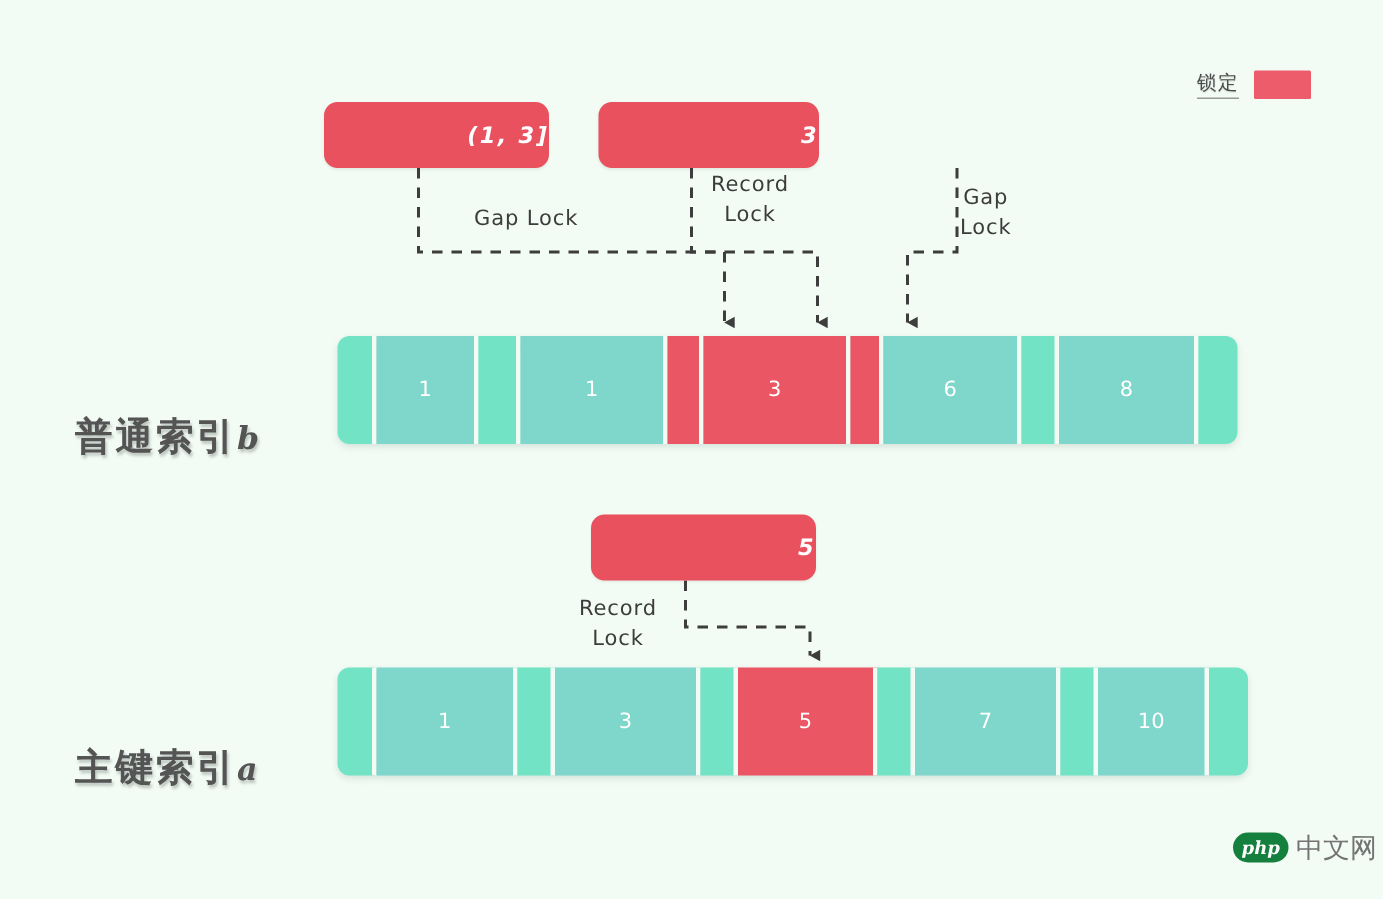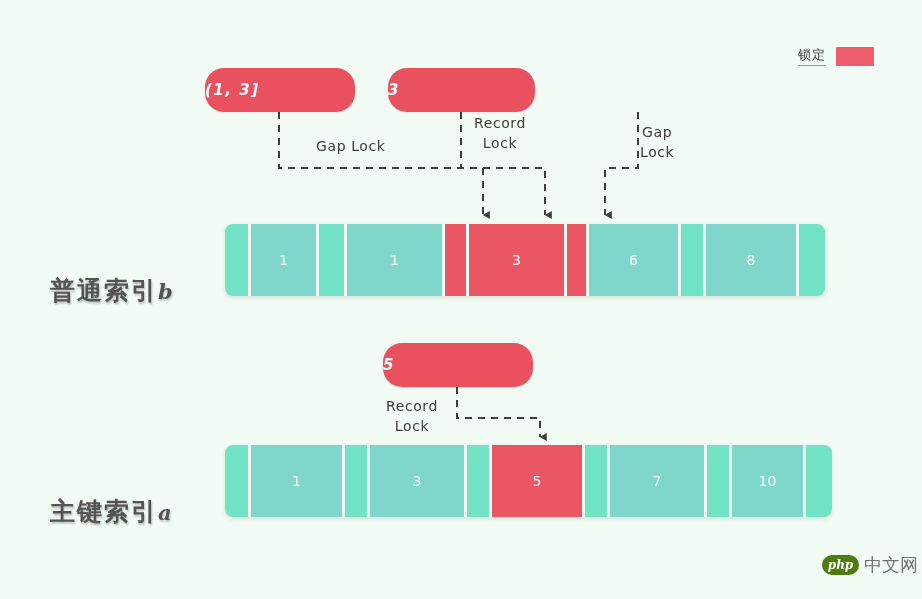--- a/index.html
+++ b/index.html
@@ -17,27 +17,28 @@
   .legend-label{
     font-family:"DejaVu Sans", sans-serif;
     font-size:13px;color:#4a4a4a;letter-spacing:1px;
     border-bottom:1px solid #9a9a9a;padding-bottom:1px;
     text-shadow:0 1px 1px rgba(0,0,0,.18);
   }
   .legend-swatch{width:38px;height:19px;background:#ec5c6b;border-radius:1px;}
 
   
   .badge{
-    position:absolute;height:44px;border-radius:19px;
+    position:absolute;height:44px;border-radius:9px;
     background:#e9515f;
-    display:flex;align-items:center;justify-content:flex-start;
+    display:flex;align-items:center;justify-content:flex-end;
     color:#fff;font-size:15px;font-style:italic;font-weight:bold;
     letter-spacing:1.5px;
     font-family:"DejaVu Sans", sans-serif;
     box-shadow:0 1px 2px rgba(0,0,0,.07);
+    margin-left:11px;
   }
 
   
   .conn-label{
     position:absolute;
     font-family:"DejaVu Sans", sans-serif;
     font-size:14px;color:#3c3c3c;
     letter-spacing:.6px;line-height:1.45;
     white-space:nowrap;
   }
@@ -72,21 +73,21 @@
   .bar .seg.first{border-top-left-radius:8px;border-bottom-left-radius:8px;}
   .bar .seg.last{border-top-right-radius:8px;border-bottom-right-radius:8px;}
   .bar{filter:drop-shadow(0 2px 2px rgba(110,150,135,.22));}
 
   
   svg.wires{position:absolute;left:0;top:0;width:922px;height:599px;pointer-events:none;}
 
   
   .watermark{position:absolute;left:822px;top:553px;display:flex;align-items:center;gap:5px;}
   .wm-badge{
-    width:37px;height:20px;border-radius:10px;background:#4d7c0f;
+    width:37px;height:20px;border-radius:10px;background:#15803d;
     display:flex;align-items:center;justify-content:center;
     color:#fff;font-size:12px;font-style:italic;font-weight:bold;
     font-family:"DejaVu Serif", serif;
   }
   .wm-text{font-size:18px;color:#737373;font-family:"DejaVu Sans",sans-serif;letter-spacing:0;}
 </style>
 </head>
 <body>
 
 <div class="stage">

